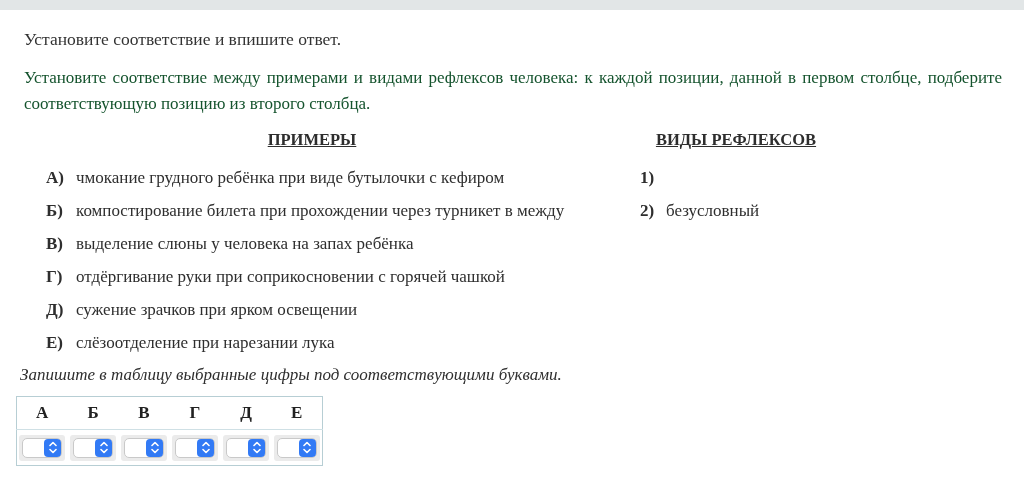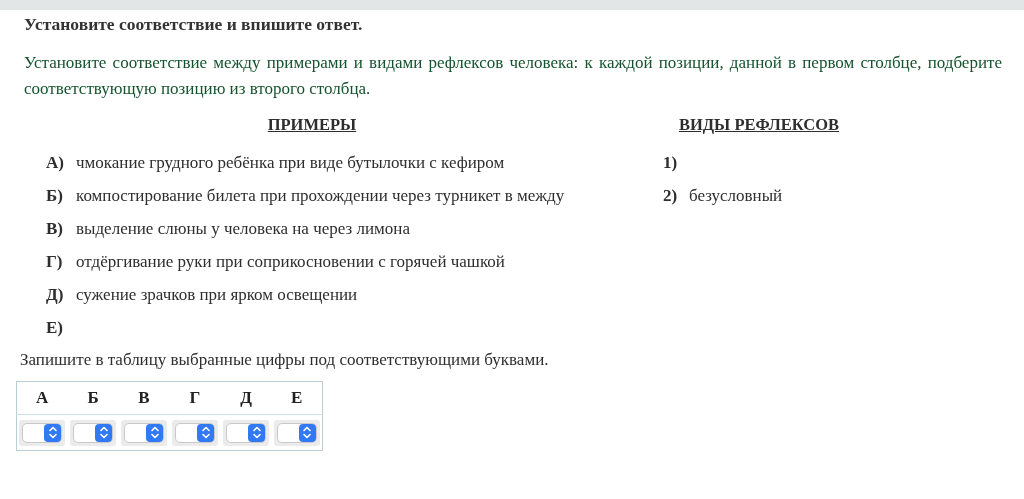--- a/index.html
+++ b/index.html
@@ -10,39 +10,38 @@
     font-family: "Liberation Serif", "DejaVu Serif", serif;
     color: #333333;
     position: relative;
   }
   .topbar {
     width: 100%; height: 10px;
     background: #e2e6e7;
   }
   .page { padding: 0 22px 0 24px; }
   .task-title {
-    margin-top: 4px;
+    margin-top: 19px;
     font-size: 17.5px;
-    font-weight: bold;
+    font-weight: normal;
     color: #333333;
   }
   .task-desc {
     margin-top: 15px;
     font-size: 17px;
     line-height: 26px;
     text-align: justify;
     color: #14532d;
   }
   .columns {
     display: flex;
     margin-top: 13px;
-    gap: 35px;
   }
   .col-left { width: 576px; }
-  .col-right { width: 200px; margin-left: 24px; }
+  .col-right { width: 200px; margin-left: 36px; }
   .col-header {
     font-size: 16.5px;
     font-weight: bold;
     text-decoration: underline;
     text-align: center;
     color: #2e2e2e;
     height: 20px;
   }
   .items { list-style: none; margin-top: 11px; }
   .item {
@@ -59,20 +58,21 @@
     padding-left: 22px;
     box-sizing: content-box;
   }
   .item .txt { flex: 1; }
   .col-right .item .tag { padding-left: 4px; width: 26px; flex-basis: 26px; }
   .instruction {
     margin-top: 6px;
     margin-left: -4px;
     font-size: 17px;
     color: #2e2e2e;
+    font-style: italic;
   }
   .answer-table {
     border-collapse: collapse;
     margin: 11px 0 0 -8px;
     border: 1px solid #b7ced4;
     background: #ffffff;
   }
   .answer-table td {
     width: 51px;
     text-align: center;
@@ -145,32 +145,33 @@
           <li class="item">
             <span class="tag">А)</span>
             <span class="txt">чмокание грудного ребёнка при виде бутылочки с кефиром</span>
           </li>
           <li class="item">
             <span class="tag">Б)</span>
             <span class="txt">компостирование билета при прохождении через турникет в между</span>
           </li>
           <li class="item">
             <span class="tag">В)</span>
-            <span class="txt">выделение слюны у человека на через лимона</span>
+            <span class="txt">выделение слюны у человека на запах ребёнка</span>
           </li>
           <li class="item">
             <span class="tag">Г)</span>
             <span class="txt">отдёргивание руки при соприкосновении с горячей чашкой</span>
           </li>
           <li class="item">
             <span class="tag">Д)</span>
             <span class="txt">сужение зрачков при ярком освещении</span>
           </li>
           <li class="item">
             <span class="tag">Е)</span>
+            <span class="txt">слёзоотделение при нарезании лука</span>
           </li>
         </ul>
       </section>
 
       <section class="col-right">
         <h2 class="col-header">ВИДЫ РЕФЛЕКСОВ</h2>
         <ul class="items">
           <li class="item">
             <span class="tag">1)</span>
           </li>

